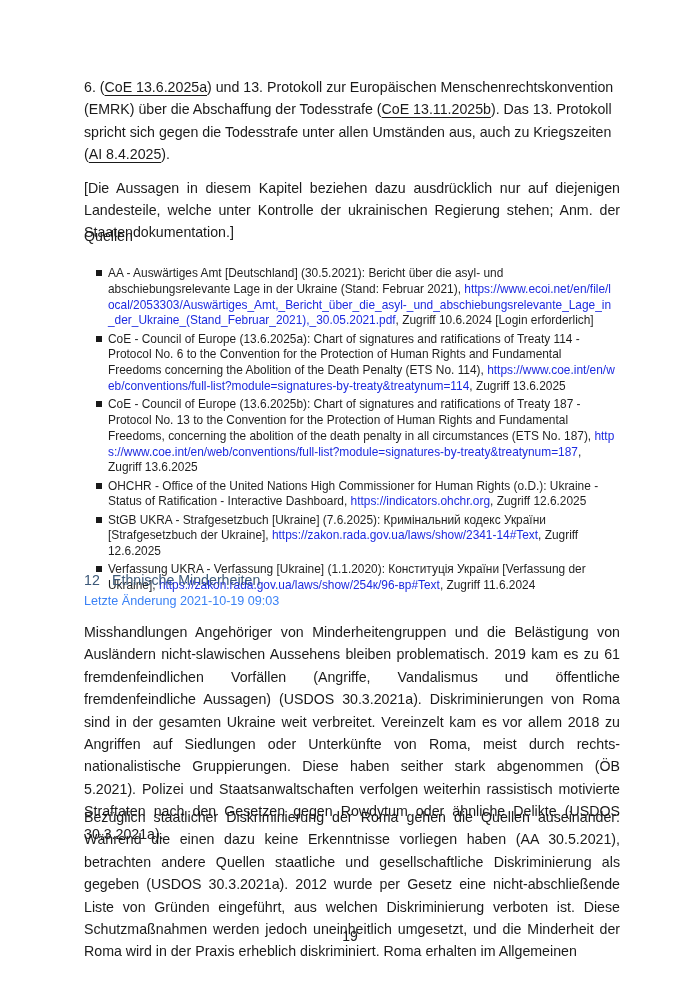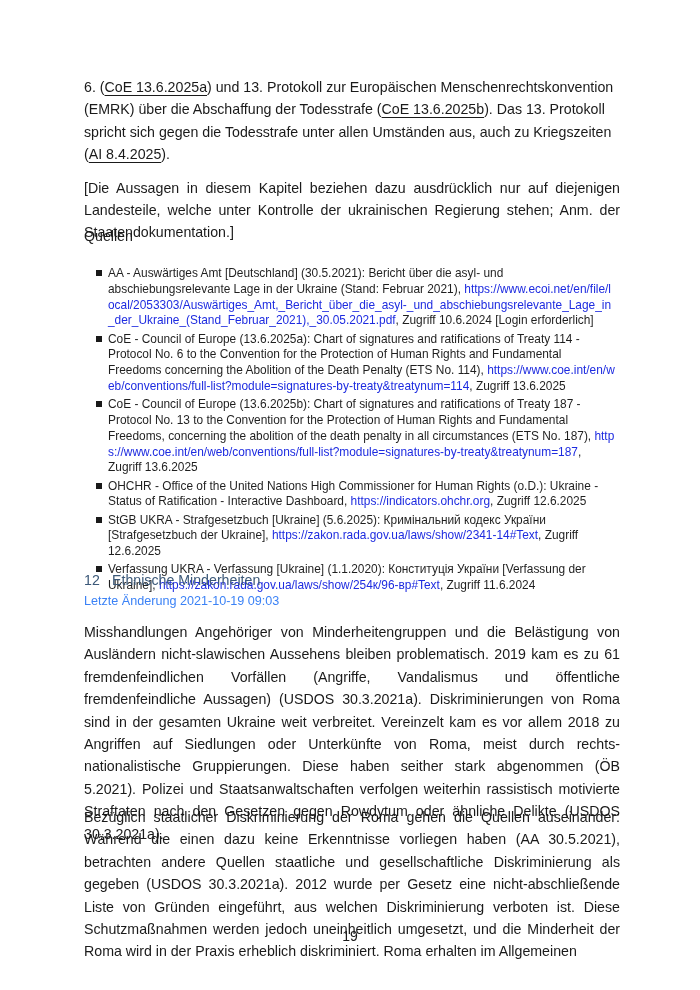--- a/index.html
+++ b/index.html
@@ -22,33 +22,33 @@
     .body1 { position: absolute; top: 545px; left: 0; width: 536px; }
     .body2 { position: absolute; top: 707px; left: 0; width: 536px; margin-top: 23px; }
     .page-number { position: absolute; top: 928px; left: 0; width: 700px; text-align: center; font-size: 14px; color: #1a1a1a; }
   </style>
 </head>
 <body>
 
 <div class="page">
 
   <p class="p first">
-    <span>6. (</span><span class="cite">CoE 13.6.2025a</span><span>) und 13. Protokoll zur Europäischen Menschenrechtskonvention (EMRK) über die Abschaffung der Todesstrafe (</span><span class="cite">CoE 13.6.2025b</span><span>). Das 13. Protokoll spricht sich gegen die Todesstrafe unter allen Umständen aus, auch zu Kriegszeiten (</span><span class="cite">AI 8.4.2025</span><span>).</span>
+    <span>6. (</span><span class="cite">CoE 13.6.2025a</span><span>) und 13. Protokoll zur Europäischen Menschenrechtskonvention (EMRK) über die Abschaffung der Todesstrafe (</span><span class="cite">CoE 13.11.2025b</span><span>). Das 13. Protokoll spricht sich gegen die Todesstrafe unter allen Umständen aus, auch zu Kriegszeiten (</span><span class="cite">AI 8.4.2025</span><span>).</span>
   </p>
 
   <p class="p note">[Die Aussagen in diesem Kapitel beziehen dazu ausdrücklich nur auf diejenigen Landesteile, welche unter Kontrolle der ukrainischen Regierung stehen; Anm. der Staatendokumentation.]</p>
 
   <p class="sources-title">Quellen</p>
 
   <ul class="sources">
     <li><span class="bullet"></span><span>AA - Auswärtiges Amt [Deutschland] (30.5.2021): Bericht über die asyl- und abschiebungsrelevante Lage in der Ukraine (Stand: Februar 2021), </span><span class="link" style="word-break: break-all;">https://www.ecoi.net/en/file/local/2053303/Auswärtiges_Amt,_Bericht_über_die_asyl-_und_abschiebungsrelevante_Lage_in_der_Ukraine_(Stand_Februar_2021),_30.05.2021.pdf</span><span>, Zugriff 10.6.2024 [Login erforderlich]</span></li>
     <li><span class="bullet"></span><span>CoE - Council of Europe (13.6.2025a): Chart of signatures and ratifications of Treaty 114 - Protocol No. 6 to the Convention for the Protection of Human Rights and Fundamental Freedoms concerning the Abolition of the Death Penalty (ETS No. 114), </span><span class="link" style="word-break: break-all;">https://www.coe.int/en/web/conventions/full-list?module=signatures-by-treaty&amp;treatynum=114</span><span>, Zugriff 13.6.2025</span></li>
     <li><span class="bullet"></span><span>CoE - Council of Europe (13.6.2025b): Chart of signatures and ratifications of Treaty 187 - Protocol No. 13 to the Convention for the Protection of Human Rights and Fundamental Freedoms, concerning the abolition of the death penalty in all circumstances (ETS No. 187), </span><span class="link" style="word-break: break-all;">https://www.coe.int/en/web/conventions/full-list?module=signatures-by-treaty&amp;treatynum=187</span><span>, Zugriff 13.6.2025</span></li>
     <li><span class="bullet"></span><span>OHCHR - Office of the United Nations High Commissioner for Human Rights (o.D.): Ukraine - Status of Ratification - Interactive Dashboard, </span><span class="link" style="word-break: break-all;">https://indicators.ohchr.org</span><span>, Zugriff 12.6.2025</span></li>
-    <li><span class="bullet"></span><span>StGB UKRA - Strafgesetzbuch [Ukraine] (5.6.2025): Кримінальний кодекс України [Strafgesetzbuch der Ukraine], </span><span class="link" style="word-break: break-all;">https://zakon.rada.gov.ua/laws/show/2341-14#Text</span><span>, Zugriff 12.6.2025</span></li>
+    <li><span class="bullet"></span><span>StGB UKRA - Strafgesetzbuch [Ukraine] (7.6.2025): Кримінальний кодекс України [Strafgesetzbuch der Ukraine], </span><span class="link" style="word-break: break-all;">https://zakon.rada.gov.ua/laws/show/2341-14#Text</span><span>, Zugriff 12.6.2025</span></li>
     <li><span class="bullet"></span><span>Verfassung UKRA - Verfassung [Ukraine] (1.1.2020): Конституція України [Verfassung der Ukraine], </span><span class="link" style="word-break: break-all;">https://zakon.rada.gov.ua/laws/show/254к/96-вр#Text</span><span>, Zugriff 11.6.2024</span></li>
   </ul>
 
   <div class="section">
     <p class="section-heading"><span class="num">12</span><span>Ethnische Minderheiten</span></p>
     <p class="section-meta">Letzte Änderung 2021-10-19 09:03</p>
   </div>
 
   <p class="p body1">Misshandlungen Angehöriger von Minderheitengruppen und die Belästigung von Ausländern nicht-slawischen Aussehens bleiben problematisch. 2019 kam es zu 61 fremdenfeindlichen Vorfällen (Angriffe, Vandalismus und öffentliche fremdenfeindliche Aussagen) (USDOS 30.3.2021a). Diskriminierungen von Roma sind in der gesamten Ukraine weit verbreitet. Vereinzelt kam es vor allem 2018 zu Angriffen auf Siedlungen oder Unterkünfte von Roma, meist durch rechts-nationalistische Gruppierungen. Diese haben seither stark abgenommen (ÖB 5.2021). Polizei und Staatsanwaltschaften verfolgen weiterhin rassistisch motivierte Straftaten nach den Gesetzen gegen Rowdytum oder ähnliche Delikte (USDOS 30.3.2021a).</p>
   <p class="p body2">Bezüglich staatlicher Diskriminierung der Roma gehen die Quellen auseinander: Während die einen dazu keine Erkenntnisse vorliegen haben (AA 30.5.2021), betrachten andere Quellen staatliche und gesellschaftliche Diskriminierung als gegeben (USDOS 30.3.2021a). 2012 wurde per Gesetz eine nicht-abschließende Liste von Gründen eingeführt, aus welchen Diskriminierung verboten ist. Diese Schutzmaßnahmen werden jedoch uneinheitlich umgesetzt, und die Minderheit der Roma wird in der Praxis erheblich diskriminiert. Roma erhalten im Allgemeinen</p>

